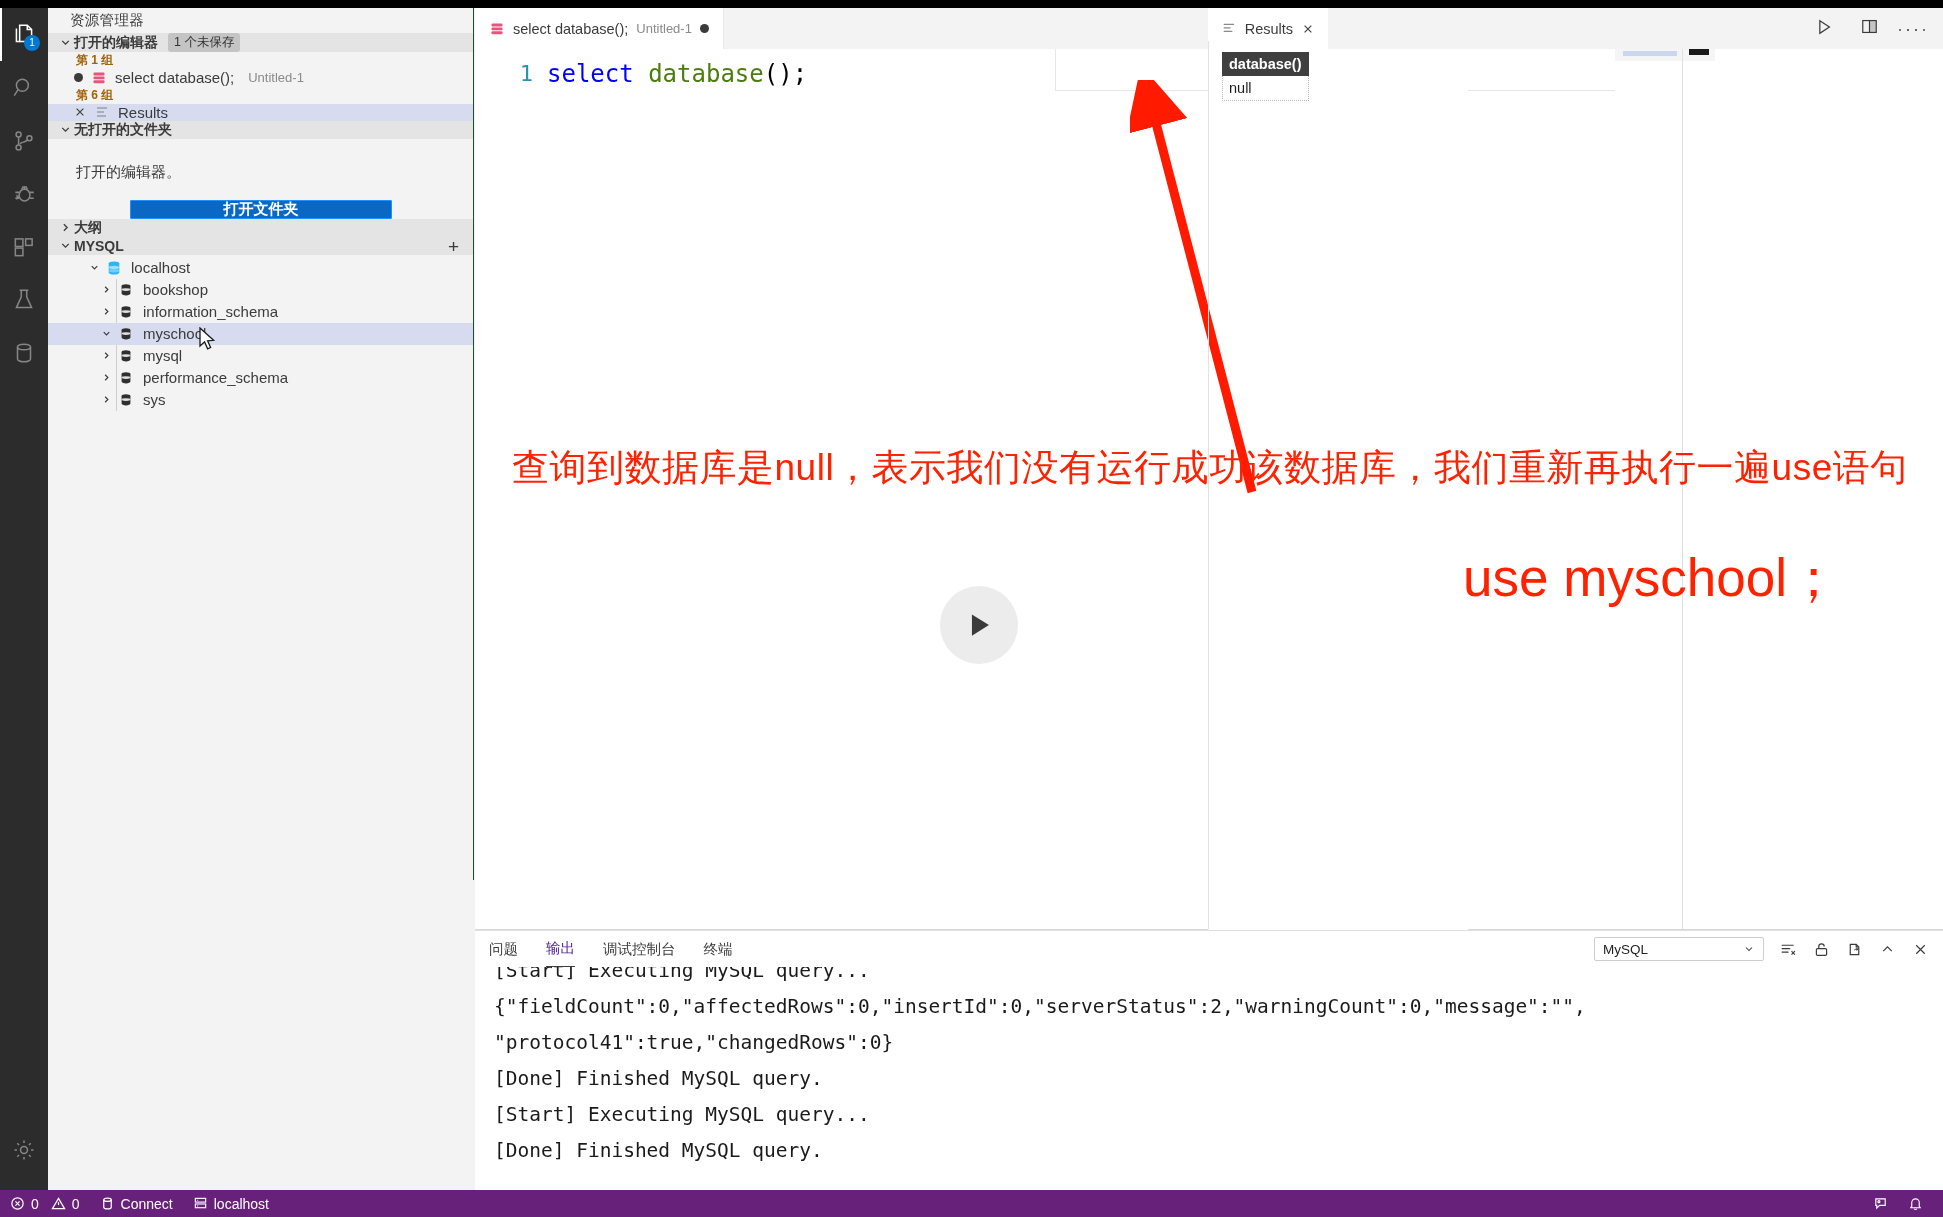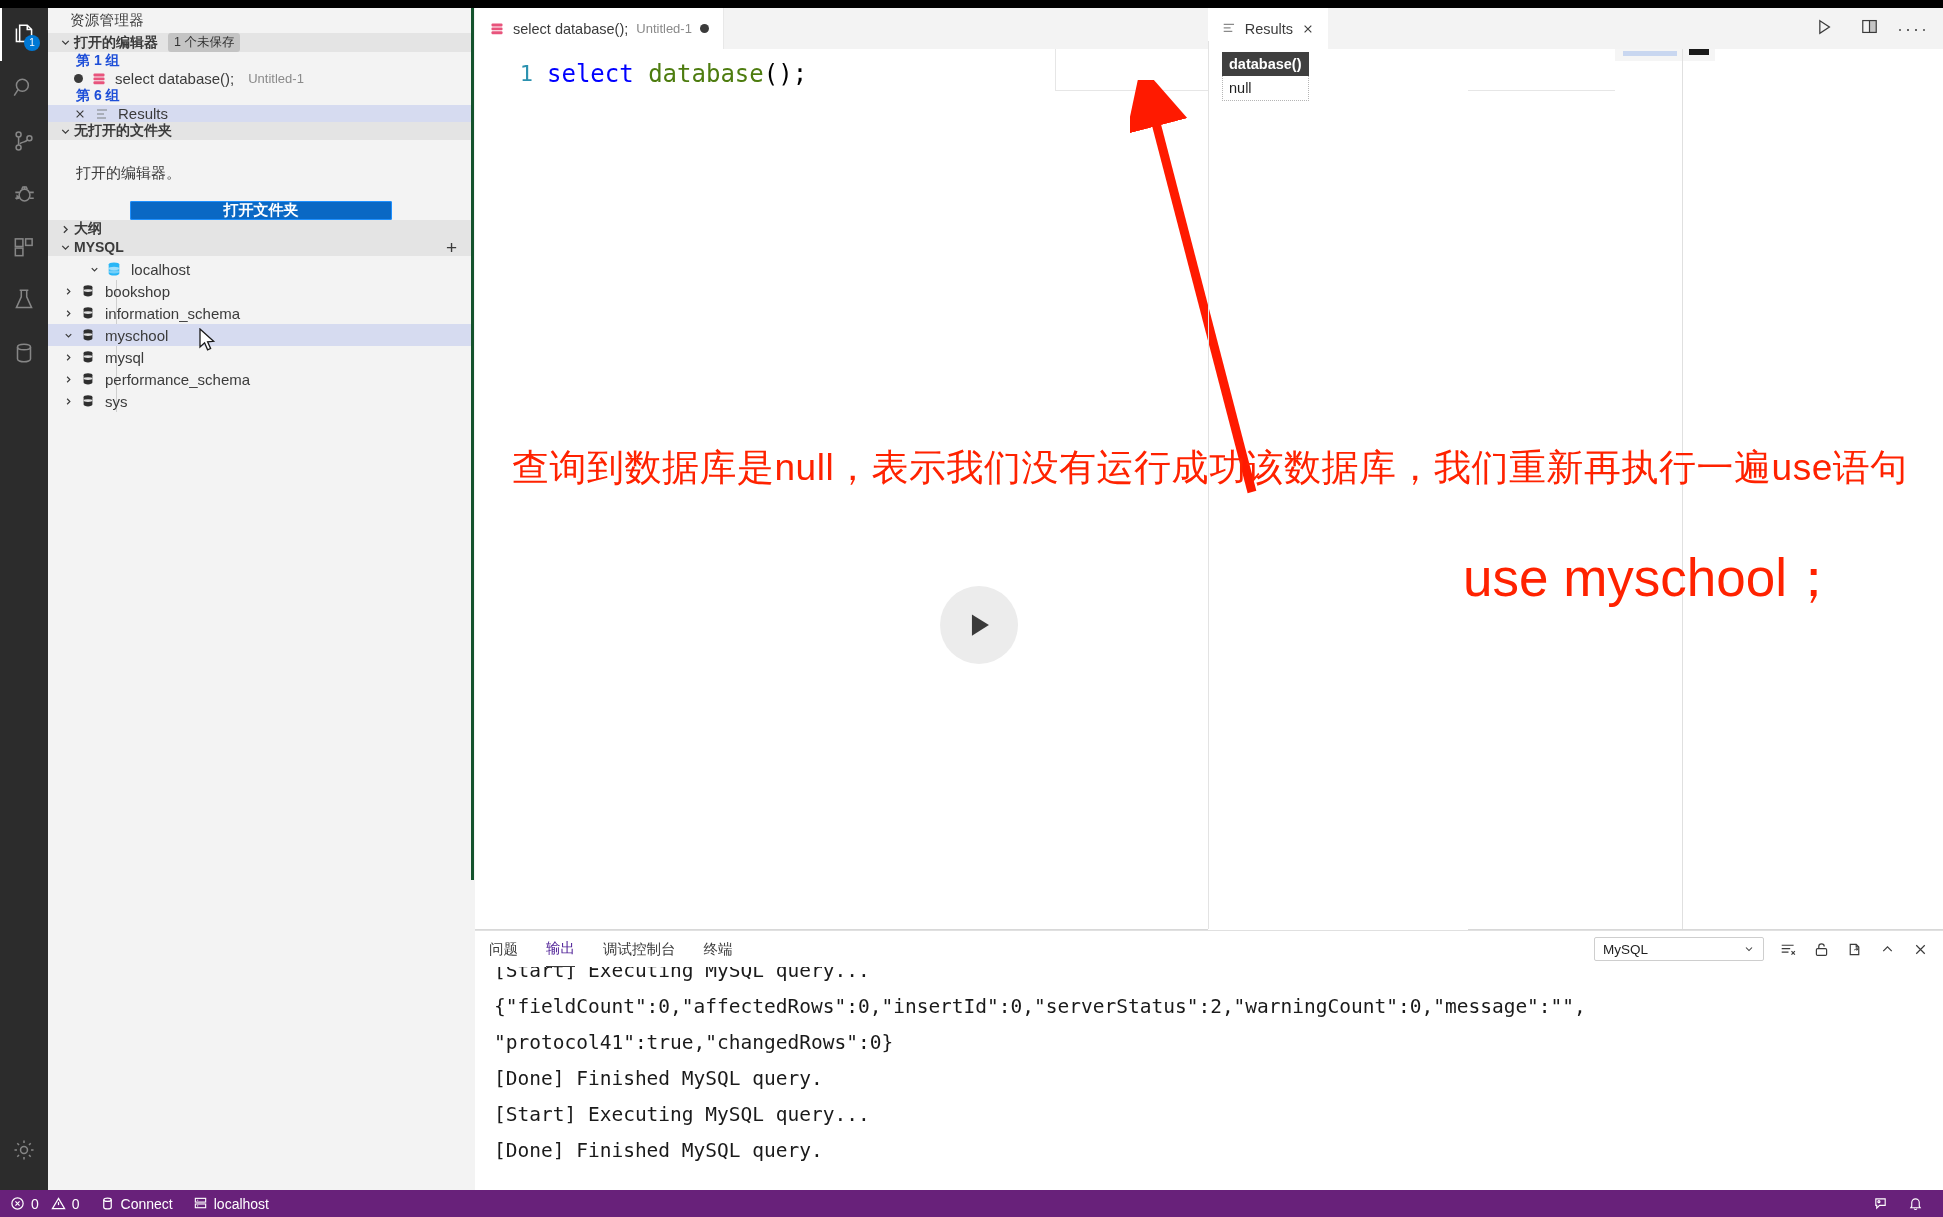--- a/index.html
+++ b/index.html
@@ -49,21 +49,21 @@
     padding: 0 3px;
   }
   .act-spacer { flex: 1 1 auto; }
   .act-bottom { margin-bottom: 14px; }
 
   
   .sidebar {
     position: absolute; top: 8px; left: 48px;
     width: 426px; height: 872px;
     background: #f3f3f3;
-    border-right: 3px solid #14532d;
+    border-right: 1px solid #14532d;
     display: flex; flex-direction: column;
     font-size: 16px; color: #3b3b3b;
   }
   .sidebar-title {
     height: 40px; display: flex; align-items: center;
     padding-left: 22px;
     font-size: 14.5px; color: #3b3b3b; letter-spacing: .3px;
   }
   .section-header {
     height: 27px; display: flex; align-items: center;
@@ -74,21 +74,21 @@
   .section-header.shaded { background: #e4e4e4; }
   .twisty { width: 18px; height: 18px; display:flex; align-items:center; justify-content:center; color:#3b3b3b; flex:0 0 18px;}
   .twisty svg { width: 13px; height: 13px; }
   .badge-pill {
     background: #c4c4c4; color: #333;
     font-size: 12.5px; font-weight: normal;
     border-radius: 3px; padding: 1px 6px; margin-left: 10px;
   }
   .group-label {
     height: 26px; display: flex; align-items: center;
-    padding-left: 28px; font-size: 14px; color: #1d4ed8; font-weight: bold;
+    padding-left: 28px; font-size: 12px; color: #a16207; font-weight: bold;
   }
   .editor-row {
     height: 27px; display: flex; align-items: center;
     padding-left: 26px; font-size: 15px; gap: 8px;
   }
   .editor-row.selected { background: #d6dbf0; }
   .dot-dirty {
     width: 9px; height: 9px; border-radius: 50%;
     background: #3b3b3b; flex: 0 0 9px;
   }
@@ -118,21 +118,21 @@
   .mysql-header .plus {
     position: absolute; right: 14px; top: 50%; transform: translateY(-50%);
     font-size: 19px; color: #3b3b3b; line-height: 1;
   }
   .tree { padding-top: 2px; }
   .tree-row {
     height: 22px; display: flex; align-items: center;
     font-size: 15px; color: #3b3b3b; position: relative;
   }
   .tree-row.selected { background: #d6dbf0; }
-  .tree-indent-2 { padding-left: 32px; }
+  .tree-indent-2 { padding-left: 70px; }
   .tw { width: 16px; height: 16px; margin-left: -20px; margin-right: 4px;
         display:flex; align-items:center; justify-content:center; color:#3b3b3b;}
   .tw svg { width: 11px; height: 11px; }
   .db-ico { width: 16px; height: 16px; margin-right: 9px; flex:0 0 16px; }
   .guide-line {
     position: absolute; left: 68px; top: 0; width: 1px; height: 100%;
     background: #cfcfcf;
   }
   .cursor-arrow { position:absolute; pointer-events:none; }
 

